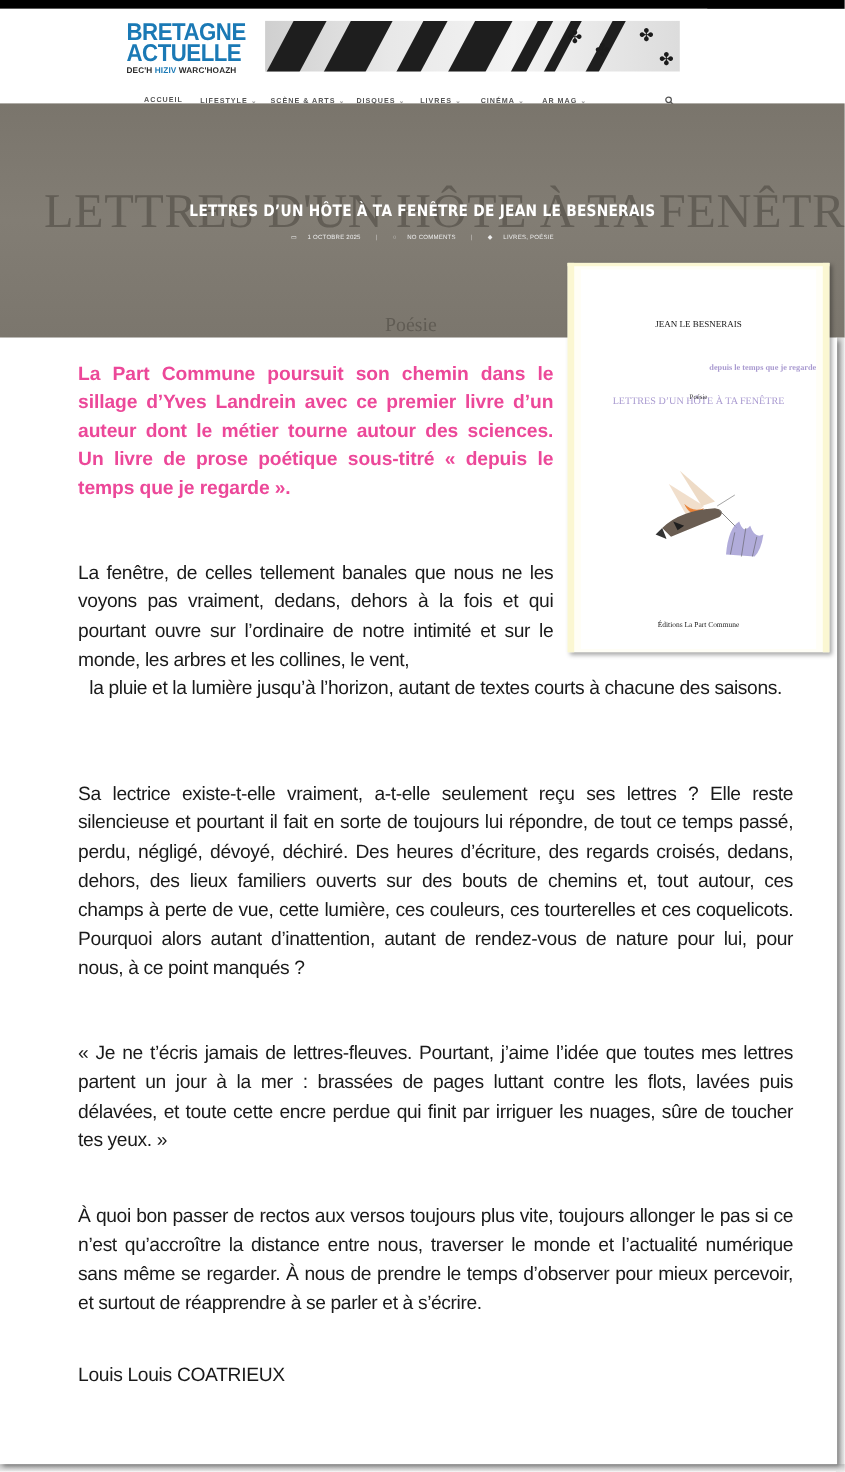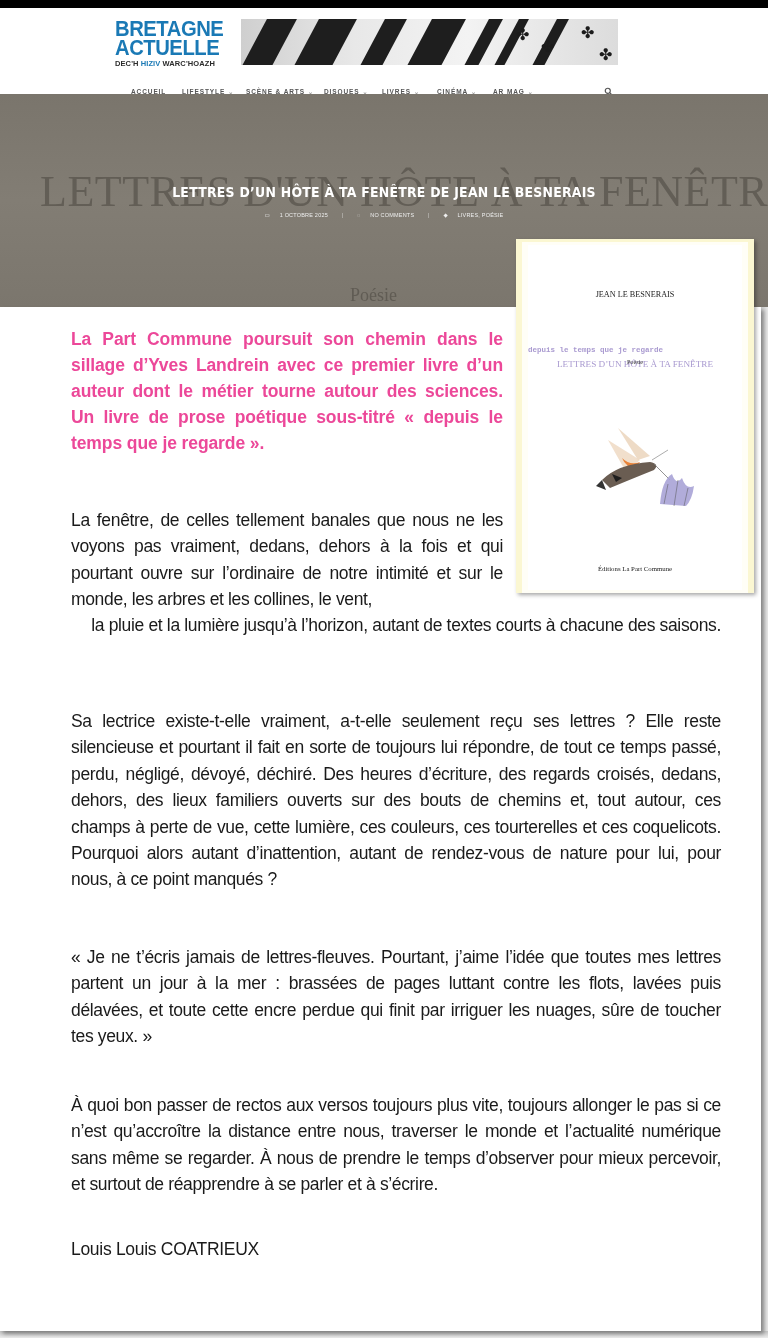--- a/index.html
+++ b/index.html
@@ -42,32 +42,32 @@
 
   .article { position: absolute; left: 0; top: 307px; width: 761px; height: 1024px; background: #fff;
     box-shadow: 3px 3px 4px rgba(0,0,0,0.35); }
   .right-shadow { position: absolute; left: 760px; top: 307px; width: 8px; height: 1031px; background: linear-gradient(90deg, #c8c8c8, #e8e8e8); }
   .bottom-shadow { position: absolute; left: 0; top: 1331px; width: 768px; height: 7px; background: linear-gradient(180deg, #c4c4c4, #ececec); }
 
   .intro { position: absolute; left: 71px; top: 326px; width: 432px; font-weight: bold; font-size: 17.5px;
     line-height: 26px; color: #ec4899; text-align: justify; letter-spacing: -0.1px; }
   .body-text { font-size: 17.5px; line-height: 26.4px; color: #1a1a1a; text-align: justify; letter-spacing: -0.35px; }
   .p1a { position: absolute; left: 71px; top: 507px; width: 432px; }
-  .p1b { position: absolute; left: 71px; top: 612px; width: 650px; text-align: right; }
+  .p1b { position: absolute; left: 71px; top: 612px; width: 650px; text-align: center; }
   .p2 { position: absolute; left: 71px; top: 708px; width: 650px; }
   .p3 { position: absolute; left: 71px; top: 944px; width: 650px; }
   .p4 { position: absolute; left: 71px; top: 1092px; width: 650px; }
   .signature { position: absolute; left: 71px; top: 1239px; font-size: 17.5px; color: #1a1a1a; letter-spacing: -0.3px; }
 
   .book { position: absolute; left: 516px; top: 239px; width: 238px; height: 354px; background: #fffef6;
     box-shadow: 2px 2px 4px rgba(0,0,0,0.35); border-left: 6px solid #fbf7d2; border-right: 6px solid #fbf7d2; border-top: 3px solid #fbf7d2; }
   .book-inner { position: absolute; left: 6px; top: 3px; right: 6px; bottom: 3px; background: #fff; }
   .book-author { position: absolute; left: 0; right: 0; top: 45px; text-align: center; font-family: "Liberation Serif", serif; font-size: 8.2px; color: #222; }
   .book-title { position: absolute; left: 0; right: 0; top: 70px; text-align: center; font-family: "Liberation Serif", serif; font-size: 9.2px; color: #a99ad0; margin-top: 44px; }
-  .book-subtitle { position: absolute; left: 0; right: 0; top: 84px; text-align: left; font-family: Liberation Mono, monospace; font-size: 7.5px; color: #a99ad0; font-weight: bold; margin-top: 17px; }
+  .book-subtitle { position: absolute; left: 0; right: 0; top: 84px; text-align: right; font-family: Liberation Serif, serif; font-size: 7.5px; color: #a99ad0; font-weight: bold; }
   .book-genre { position: absolute; left: 0; right: 0; top: 113px; text-align: center; font-family: "Liberation Serif", serif; font-size: 6.2px; color: #333; }
   .book-illus { position: absolute; left: 60px; top: 175px; width: 120px; height: 90px; }
   .book-publisher { position: absolute; left: 0; right: 0; top: 320px; text-align: center; font-family: "Liberation Serif", serif; font-size: 6.8px; color: #222; }
 </style>
 </head>
 <body>
 
 <div class="top-bar"></div>
 
 <header class="site-header">

